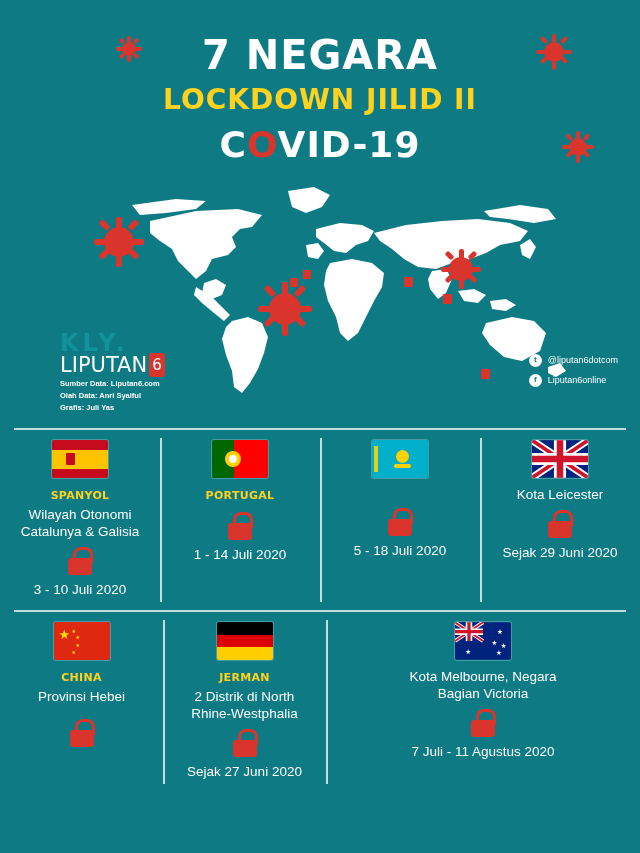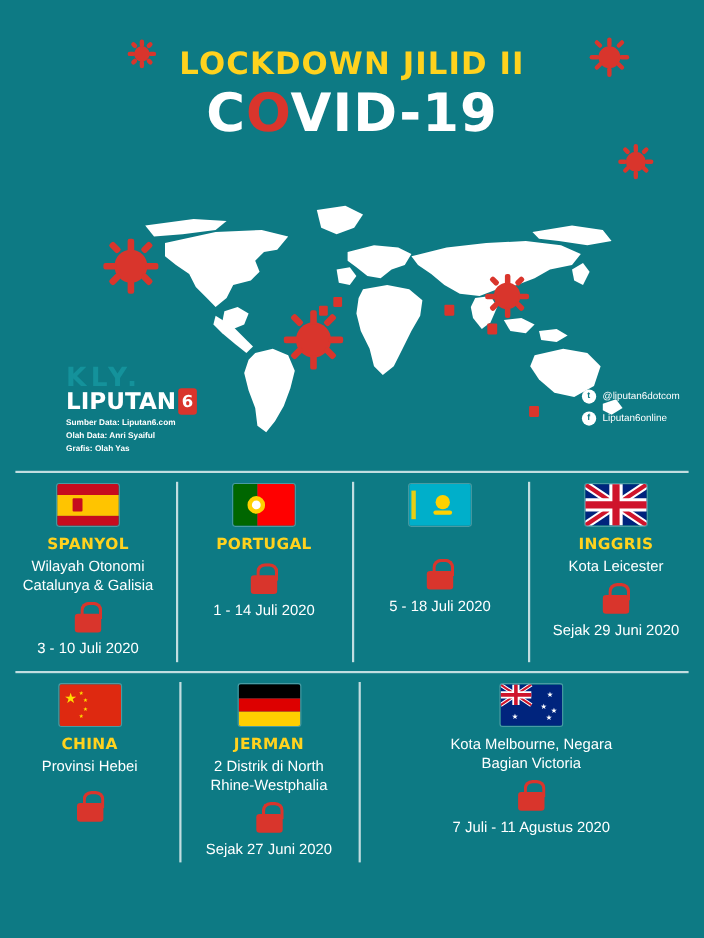--- a/index.html
+++ b/index.html
@@ -26,21 +26,21 @@
     letter-spacing:1px;
     font-family:"DejaVu Sans", sans-serif;
   }
   .title-l2{
     font-size:28px;line-height:48px;
     font-weight:bold;color:#ffd21e;
     letter-spacing:1px;
     font-family:"DejaVu Sans", sans-serif;
   }
   .title-l3{
-    font-size:48px;line-height:42px;
+    font-size:36px;line-height:42px;
     font-weight:bold;color:#ffffff;
     letter-spacing:1px;
     font-family:"DejaVu Sans", sans-serif;
   }
   .title-l3 .hl{color:#d9352c;}
   
   .virus{position:absolute;border-radius:50%;background:#d9352c;}
   .virus .spike{position:absolute;background:#d9352c;border-radius:2px;}
   
   .map-wrap{
@@ -52,21 +52,21 @@
   .brand{
     position:absolute;left:60px;top:333px;
     color:#ffffff;
   }
   .brand-kly{
     font-size:24px;font-weight:bold;color:#14929b;
     letter-spacing:4px;line-height:20px;
     font-family:"DejaVu Sans", sans-serif;
   }
   .brand-liputan{
-    font-size:21px;font-weight:bold;color:#ffffff;
+    font-size:21px;font-weight:normal;color:#ffffff;
     letter-spacing:0px;line-height:24px;
     font-family:"DejaVu Sans", sans-serif;
   }
   .brand-liputan .six{
     display:inline-block;
     background:#d9352c;color:#fff;
     border-radius:3px;
     font-size:15px;
     padding:0 3px;
     margin-left:2px;
@@ -109,21 +109,21 @@
     content:"";position:absolute;left:0;top:8px;bottom:8px;
     width:2px;background:#ffffff;opacity:.75;
   }
   .flag{
     width:56px;height:38px;margin:0 auto 8px;
     border-radius:2px;overflow:hidden;
     box-shadow:0 0 0 1px rgba(255,255,255,.25);
     position:relative;
   }
   .cname{
-    font-size:14px;font-weight:bold;color:#ffd21e;
+    font-size:11px;font-weight:bold;color:#ffd21e;
     letter-spacing:.3px;line-height:19px;margin-bottom:1px;
     font-family:"DejaVu Sans", sans-serif;
   }
   .cdesc{
     font-size:13.5px;line-height:17px;color:#ffffff;
   }
   .lock{
     margin:7px auto 6px;
     width:24px;height:28px;position:relative;
   }
@@ -193,20 +193,21 @@
     <div class="spike" style="left:7px;top:17px;width:4px;height:8px;"></div>
     <div class="spike" style="left:-7px;top:7px;width:8px;height:4px;"></div>
     <div class="spike" style="left:17px;top:7px;width:8px;height:4px;"></div>
     <div class="spike" style="left:-3px;top:-3px;width:7px;height:4px;transform:rotate(45deg);"></div>
     <div class="spike" style="left:14px;top:14px;width:7px;height:4px;transform:rotate(45deg);"></div>
     <div class="spike" style="left:14px;top:-3px;width:7px;height:4px;transform:rotate(-45deg);"></div>
     <div class="spike" style="left:-3px;top:14px;width:7px;height:4px;transform:rotate(-45deg);"></div>
   </div>
 
   <div class="header">
+    <div class="title-l1">7 NEGARA</div>
     <div class="title-l2">LOCKDOWN JILID II</div>
     <div class="title-l3"><span>C</span><span class="hl">O</span><span>VID-19</span></div>
   </div>
 
   <div class="map-wrap">
     <svg width="640" height="245" viewBox="0 0 640 245" xmlns="http://www.w3.org/2000/svg">
       <g fill="#ffffff">
 
         <path d="M150,46 L196,36 L238,34 L262,40 L252,52 L240,54 L232,62 L236,72 L228,80 L212,84 L206,96 L196,104 L188,96 L178,86 L172,74 L160,66 L150,58 Z"></path>
         <path d="M132,30 L176,24 L206,26 L196,34 L166,38 L140,40 Z"></path>
@@ -278,21 +279,21 @@
       <div class="spike" style="left:19px;top:-4px;width:9px;height:5px;transform:rotate(-45deg);"></div>
       <div class="spike" style="left:-4px;top:19px;width:9px;height:5px;transform:rotate(-45deg);"></div>
     </div>
   </div>
 
   <div class="brand">
     <div class="brand-kly">KLY.</div>
     <div class="brand-liputan"><span>LIPUTAN</span><span class="six">6</span></div>
     <div class="credits">Sumber Data: Liputan6.com</div>
     <div class="credits">Olah Data: Anri Syaiful</div>
-    <div class="credits">Grafis: Olah Yas</div>
+    <div class="credits">Grafis: Juli Yas</div>
   </div>
 
   <div class="social">
     <div class="row">
       <span class="circ">t</span>
       <span>@liputan6dotcom</span>
     </div>
     <div class="row">
       <span class="circ">f</span>
       <span>Liputan6online</span>
@@ -353,21 +354,20 @@
       <div class="cell">
         <div class="flag">
           <svg width="56" height="38" viewBox="0 0 60 40">
             <rect width="60" height="40" fill="#00247d"></rect>
             <path d="M0,0 L60,40 M60,0 L0,40" stroke="#fff" stroke-width="8"></path>
             <path d="M0,0 L60,40 M60,0 L0,40" stroke="#cf142b" stroke-width="4"></path>
             <path d="M30,0 V40 M0,20 H60" stroke="#fff" stroke-width="13"></path>
             <path d="M30,0 V40 M0,20 H60" stroke="#cf142b" stroke-width="7"></path>
           </svg>
         </div>
-        <div class="cname">INGGRIS</div>
         <div class="cdesc">Kota Leicester</div>
         <div class="lock">
             <div class="shackle"></div>
             <div class="body"></div>
           </div>
         <div class="cdate">Sejak 29 Juni 2020</div>
       </div>
 
     </div>
 

